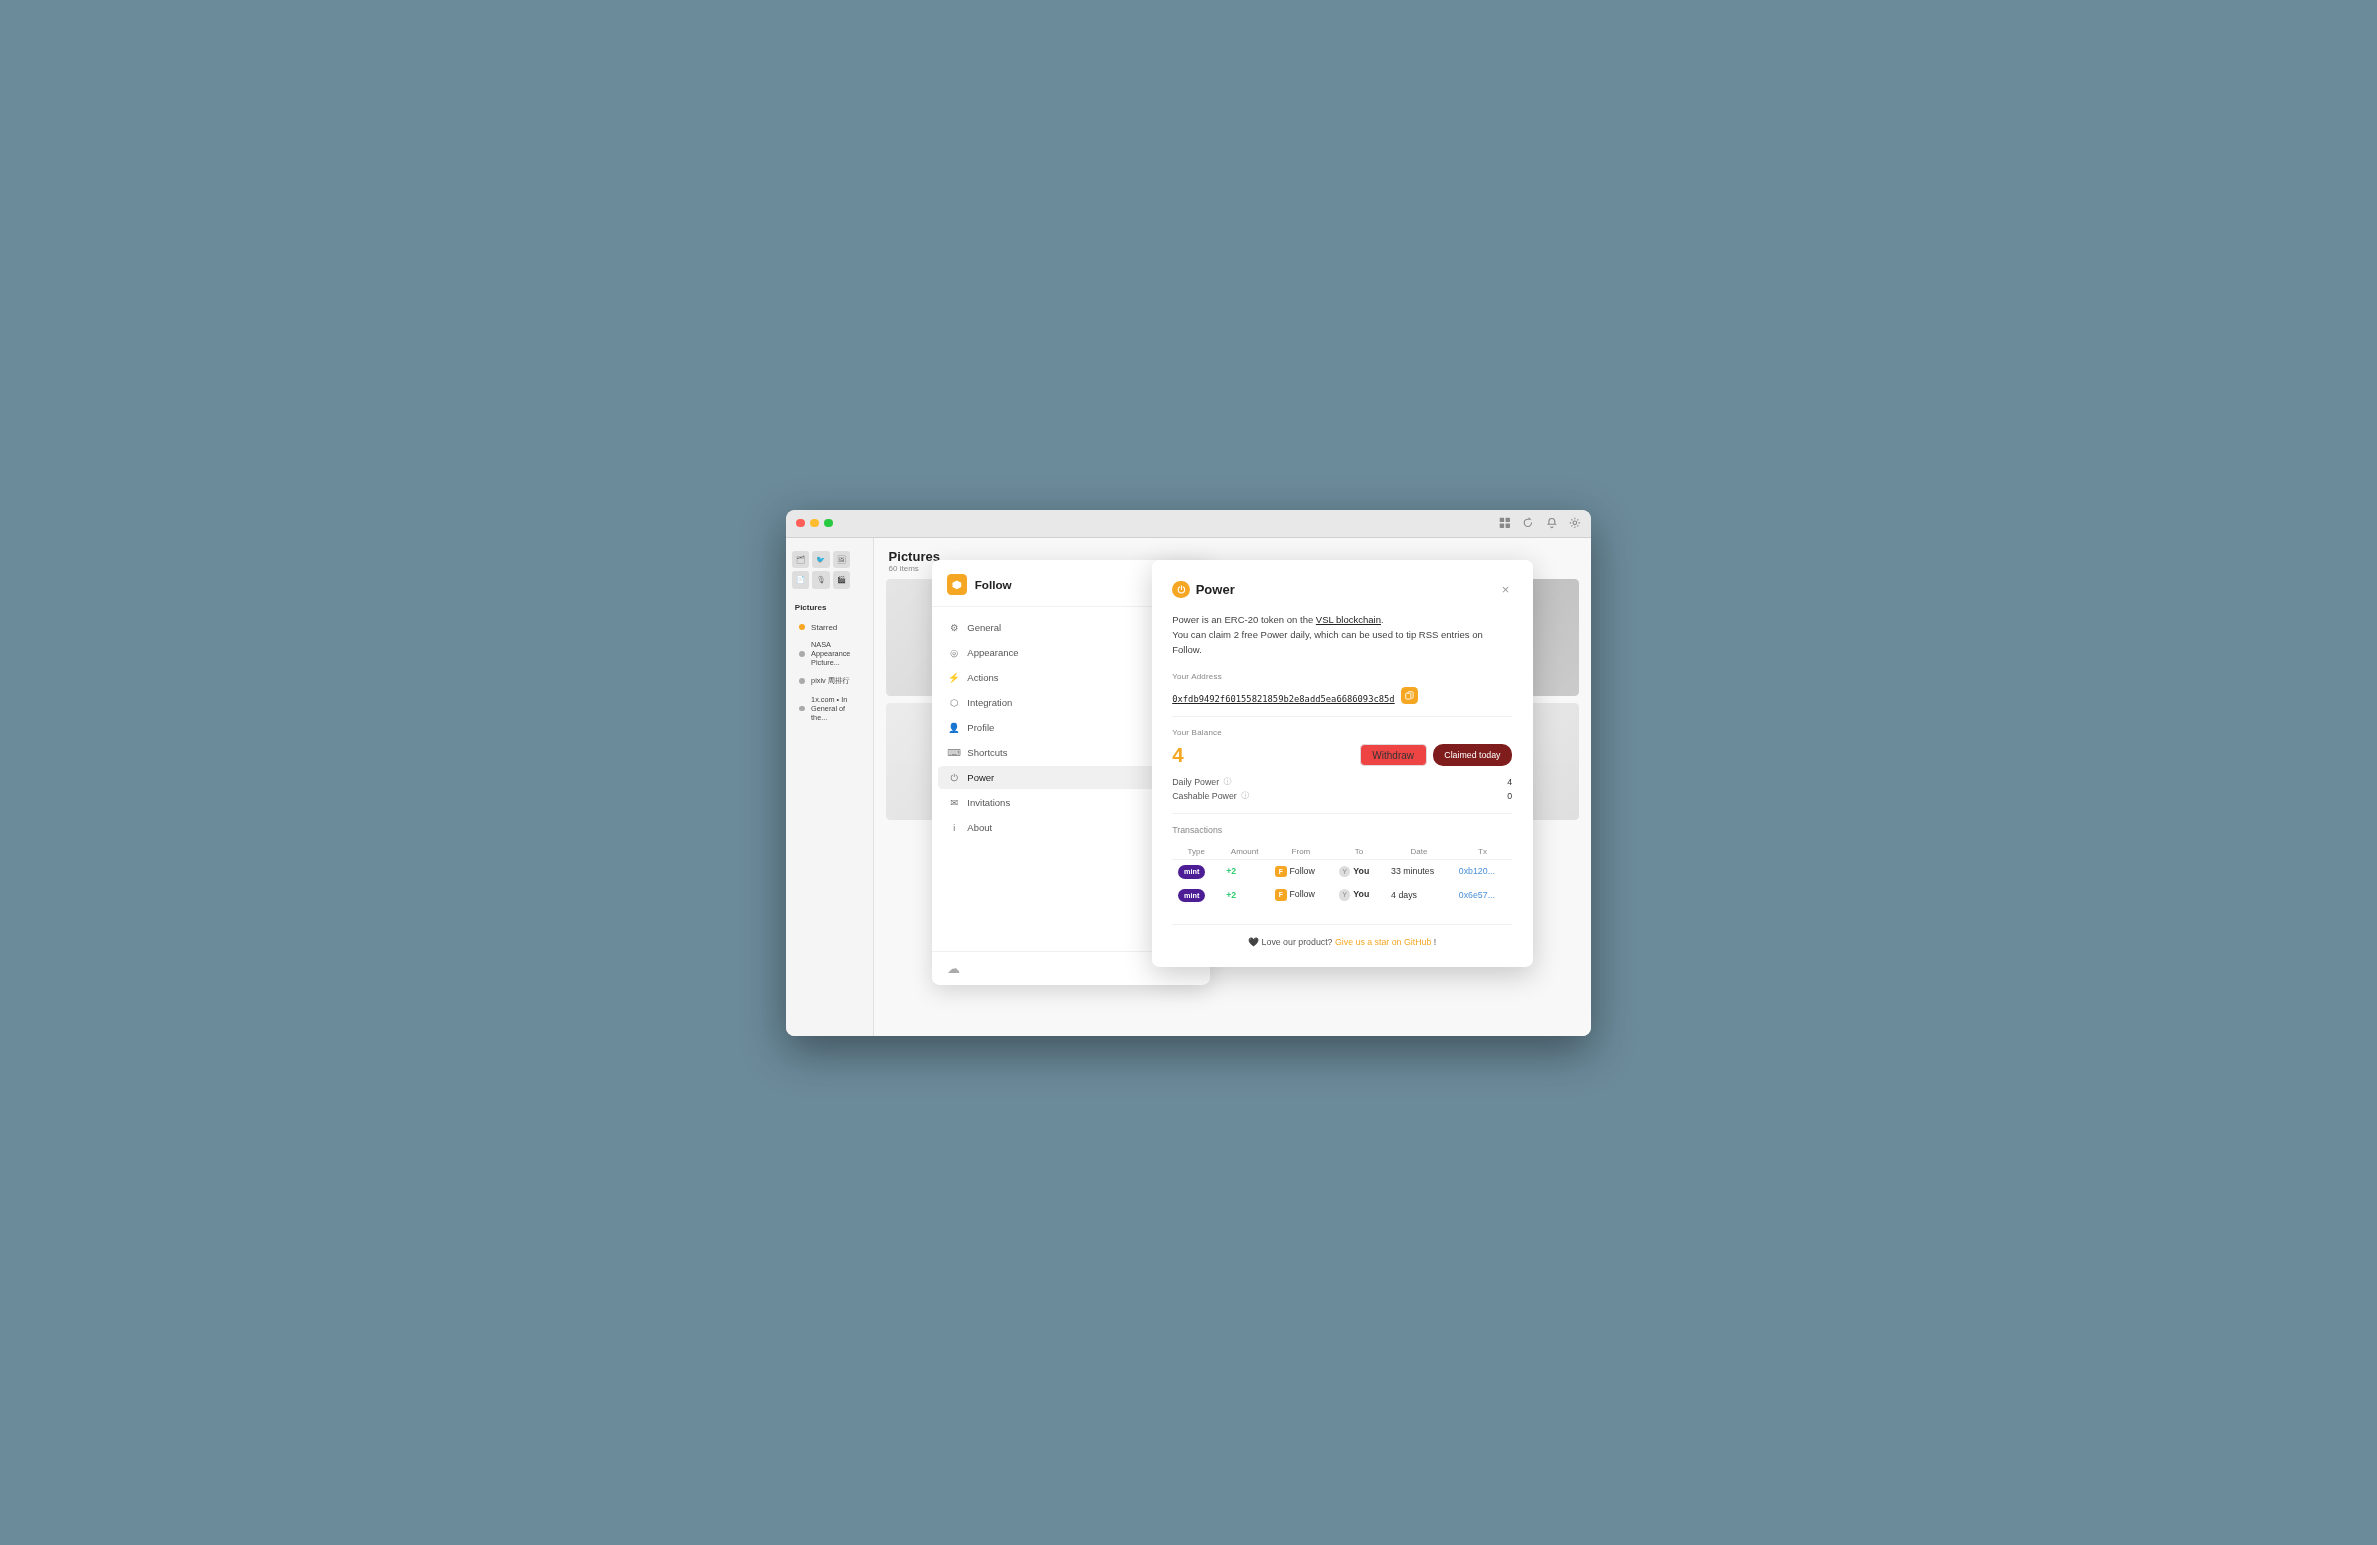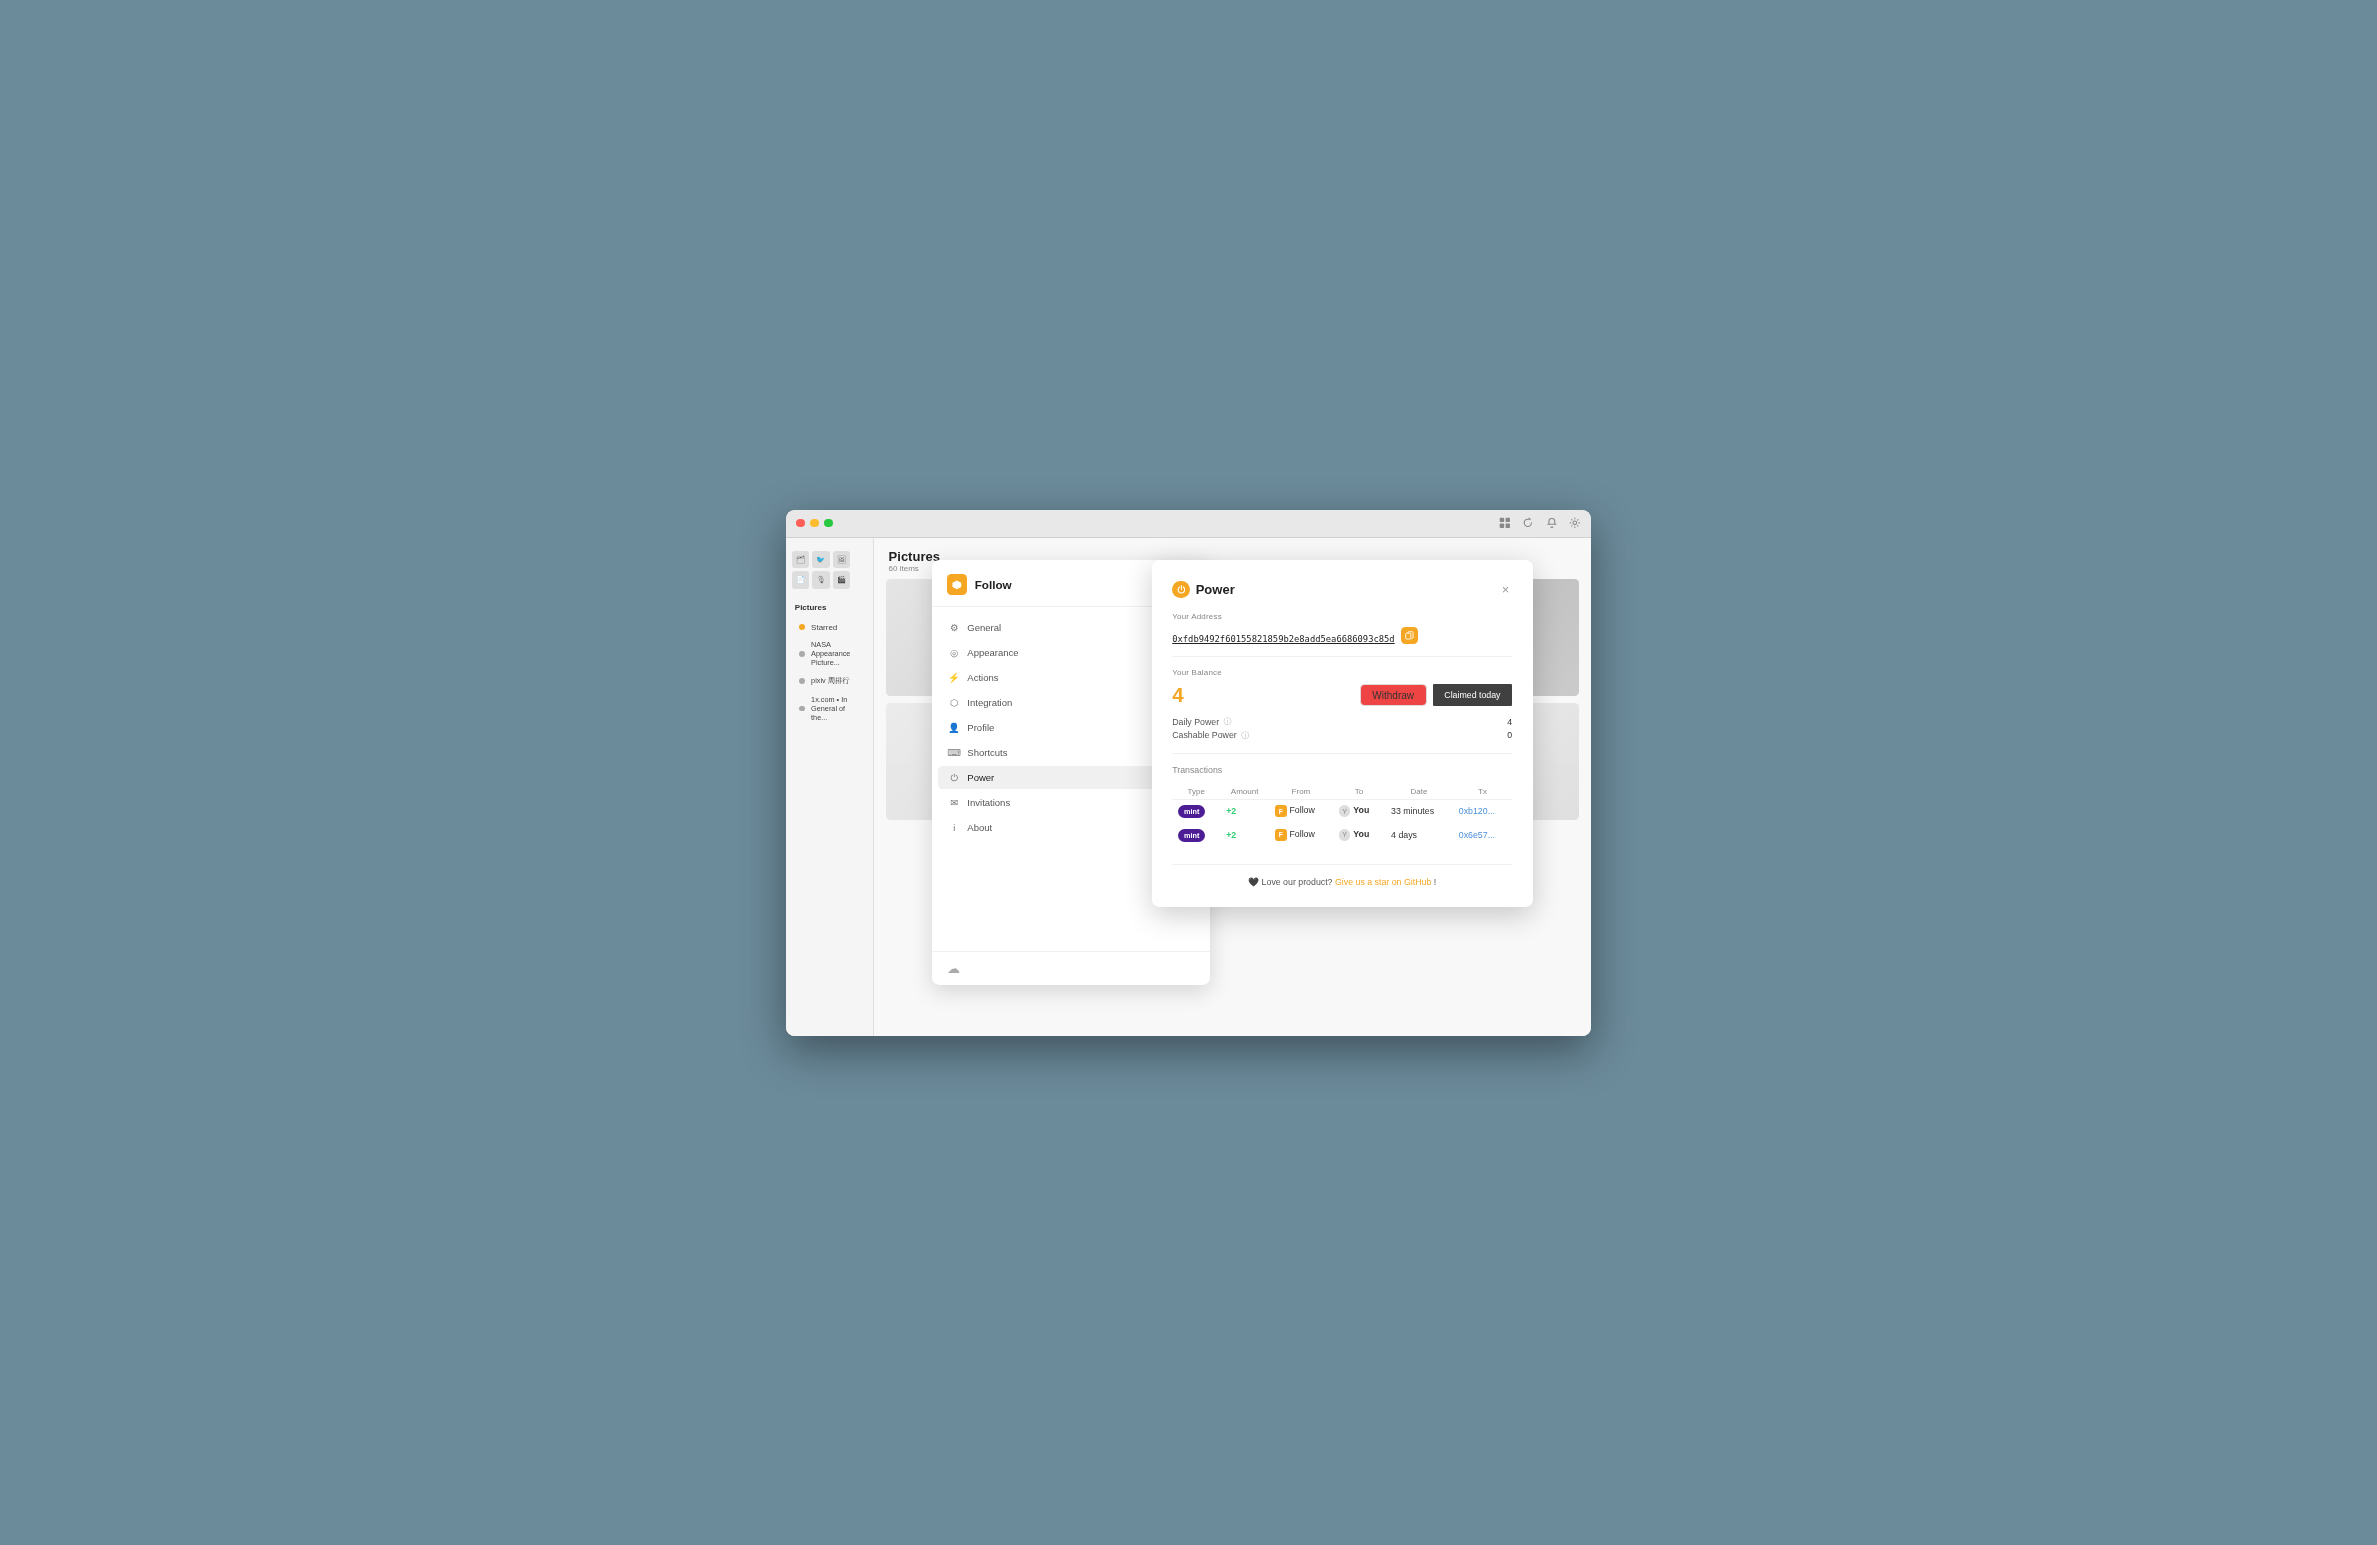--- a/index.html
+++ b/index.html
@@ -389,24 +389,24 @@
       border: 0.7px solid #ddd;
       background: #ef4444;
       border-radius: 4.4px;
       font-size: 10px;
       color: #333;
       cursor: pointer;
     }
 
     .btn-claimed {
       padding: 4.4px 11.7px;
-      background: #404040;
+      background: #7f1d1d;
       color: white;
       border: none;
-      border-radius: 1px;
+      border-radius: 10px;
       font-size: 8.8px;
       cursor: pointer;
     }
 
     .balance-detail-line {
       display: flex;
       align-items: center;
       gap: 4.4px;
       font-size: 8.8px;
       color: #555;
@@ -668,20 +668,24 @@
               <div class="power-icon">
                 <svg width="8.8" height="8.8" viewBox="0 0 12 12" fill="white">
                   <path d="M6 1v5M3.5 2.7A4.5 4.5 0 1 0 8.5 2.7" stroke="white" stroke-width="1.5" fill="none" stroke-linecap="round"></path>
                 </svg>
               </div>
               <span class="power-modal-title">Power</span>
             </div>
             <button class="close-btn">×</button>
           </div>
 
+          <p class="power-desc">
+            <span>Power is an ERC-20 token on the </span><a href="#">VSL blockchain</a><span>.</span><br>
+            <span>You can claim 2 free Power daily, which can be used to tip RSS entries on Follow.</span>
+          </p>
 
           <div class="section-label">Your Address</div>
           <div class="address-row">
             <span class="address-text">0xfdb9492f60155821859b2e8add5ea6686093c85d</span>
             <button class="address-icon-btn">
               <svg width="8.8" height="8.8" viewBox="0 0 12 12" fill="white">
                 <rect x="1" y="3" width="7" height="8" rx="1" fill="none" stroke="white" stroke-width="1.2"></rect>
                 <path d="M4 3V2a1 1 0 0 1 1-1h5a1 1 0 0 1 1 1v7a1 1 0 0 1-1 1H9" fill="none" stroke="white" stroke-width="1.2"></path>
               </svg>
             </button>

